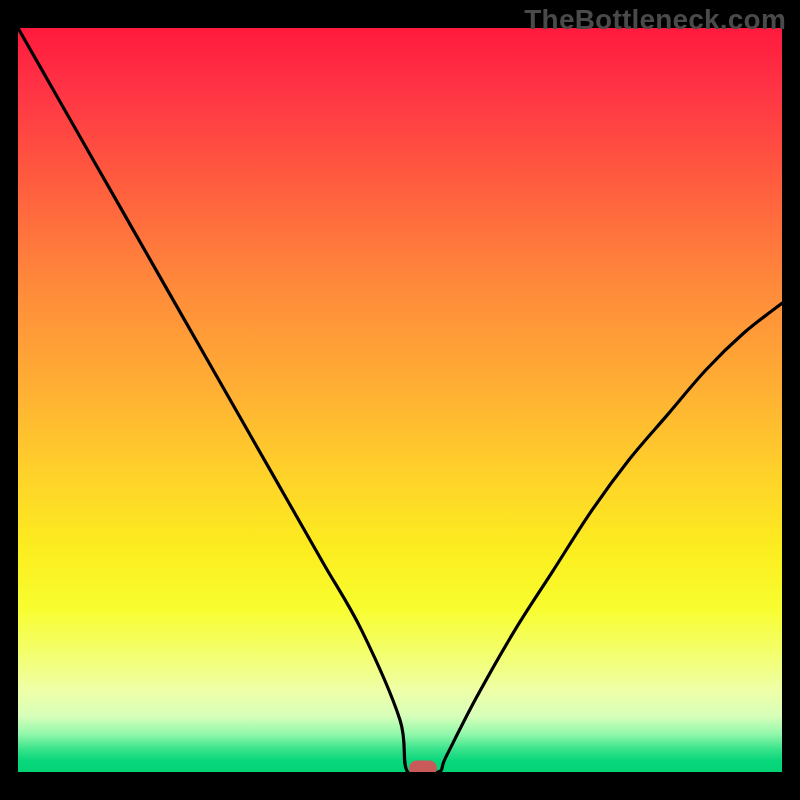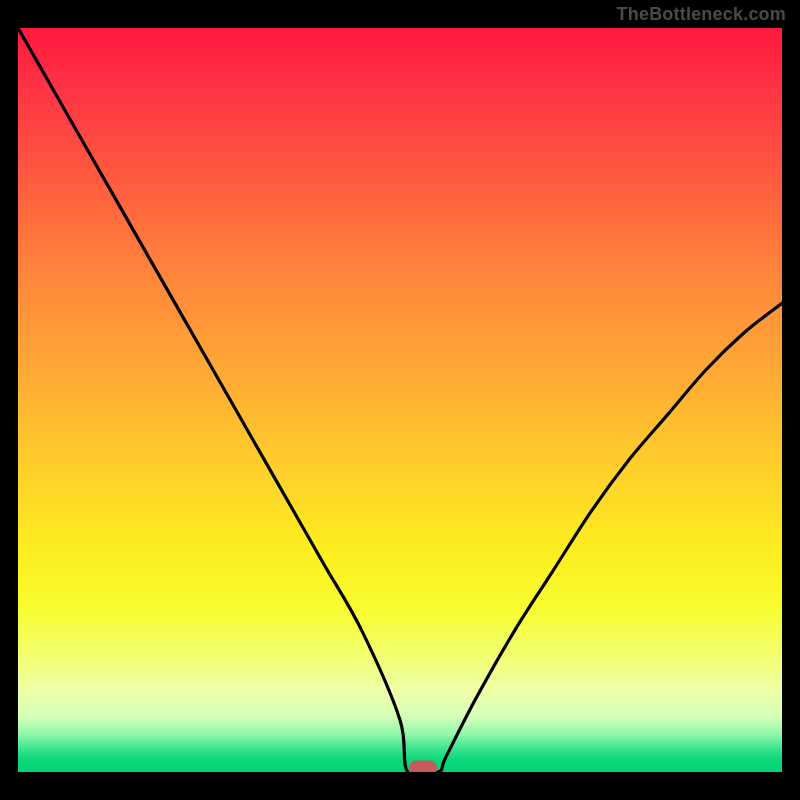--- a/index.html
+++ b/index.html
@@ -15,21 +15,21 @@
     position: relative;
     width: 800px;
     height: 800px;
     background: #000;
   }
   .watermark {
     position: absolute;
     top: 4px;
     right: 14px;
     color: #4a4a4a;
-    font-size: 18px;
+    font-size: 28px;
     font-weight: bold;
     letter-spacing: 0.2px;
     z-index: 10;
   }
   .plot-area {
     position: absolute;
     left: 18px;
     top: 28px;
     width: 764px;
     height: 744px;

